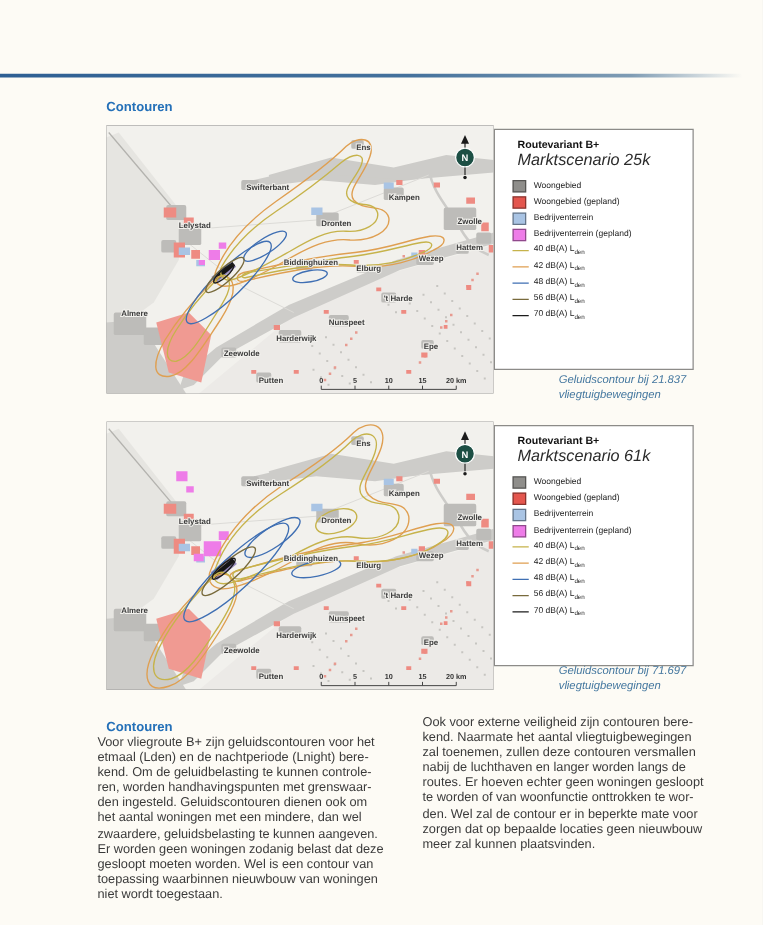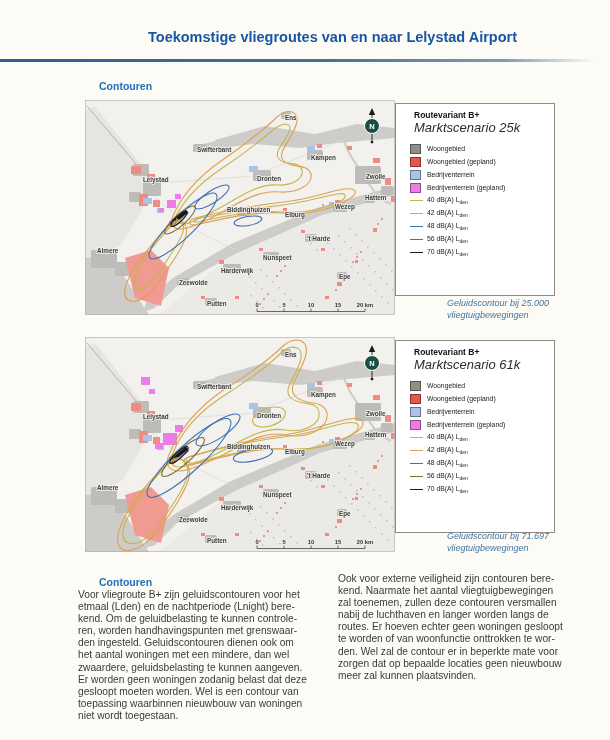--- a/index.html
+++ b/index.html
@@ -5,21 +5,21 @@
   html,body{margin:0;padding:0;}
   body{font-family:"Liberation Sans",sans-serif;background:#e9e9e9;}
   .page{position:relative;width:610px;height:740px;background:#fdfbf5;overflow:hidden;}
 
   .kicker{position:absolute;left:35px;top:24px;font-size:21px;letter-spacing:1.5px;
           color:#54809f;font-weight:400;}
   .doc-title{position:absolute;left:148px;top:29px;font-size:14.5px;font-weight:bold;color:#1a56a0;}
   .rule{position:absolute;left:0;top:59px;width:594px;height:2.5px;
         background:linear-gradient(to right,#2e5f93 0%,#44719c 55%,#7f9cb4 85%,rgba(253,251,245,0) 100%);}
 
-  .sec-heading{position:absolute;left:85px;font-size:10.5px;font-weight:bold;color:#2470b8;margin-left:14px;}
+  .sec-heading{position:absolute;left:85px;font-size:10.5px;font-weight:bold;color:#2470b8;}
   #sec1{top:80px;} #sec2{top:576px;}
 
   .map-svg{position:absolute;left:85px;width:310px;height:215px;display:block;}
   #map1{top:100px;} #map2{top:337px;}
 
   .legend{position:absolute;left:395px;width:160px;height:193px;background:#ffffff;
           border:1px solid #8c8b88;box-sizing:border-box;padding:6px 4px 16px 8px;}
   #legend1{top:103px;} #legend2{top:340px;}
   .lg-title{font-size:8.5px;font-weight:bold;color:#111;padding-left:10px;}
   .lg-sub{font-size:13px;font-style:italic;color:#2b2b2b;padding-left:10px;margin-bottom:7px;}
@@ -35,21 +35,20 @@
 
   .body-col{position:absolute;font-size:10.2px;line-height:12.1px;color:#3a3a3a;white-space:pre;}
   #col-left{left:78px;top:589px;}
   #col-right{left:338px;top:573px;}
 </style>
 </head>
 <body>
 
 <div class="page">
 
-  <div class="doc-title">Toekomstige vliegroutes van en naar Lelystad Airport</div>
   <div class="rule"></div>
 
   <div class="sec-heading" id="sec1">Contouren</div>
 
   <svg class="map-svg" id="map1" viewBox="0 0 310 215">
       <rect x="0" y="0" width="310" height="215" fill="#f2f1ed"></rect>
       <polygon points="310,96 310,215 74,215 150,152 230,118" fill="#eceae7"></polygon>
       <g fill="#cdccc9">
         <polygon points="0,10 10,6 62,72 58,108 38,142 0,170" fill="#e6e5e1"></polygon>
         <polygon points="310,86 310,95 235,116 150,154 92,186 70,208 58,212 62,200 88,178 146,144 232,108"></polygon>
@@ -280,21 +279,21 @@
           <span class="lg-line" style="border-top-color: rgb(120, 106, 60);"></span>
           <span class="lg-label">56 dB(A) L<sub>den</sub></span>
         </div>
         <div class="lg-row">
           <span class="lg-line" style="border-top-color: rgb(28, 28, 28);"></span>
           <span class="lg-label">70 dB(A) L<sub>den</sub></span>
         </div>
       </div>
   </div>
 
-  <div class="map-caption" id="caption1">Geluidscontour bij 25.000
+  <div class="map-caption" id="caption1">Geluidscontour bij 21.837
 vliegtuigbewegingen</div>
 
   <svg class="map-svg" id="map2" viewBox="0 0 310 215">
       <rect x="0" y="0" width="310" height="215" fill="#f2f1ed"></rect>
       <polygon points="310,96 310,215 74,215 150,152 230,118" fill="#eceae7"></polygon>
       <g fill="#cdccc9">
         <polygon points="0,10 10,6 62,72 58,108 38,142 0,170" fill="#e6e5e1"></polygon>
         <polygon points="310,86 310,95 235,116 150,154 92,186 70,208 58,212 62,200 88,178 146,144 232,108"></polygon>
         <polygon points="118,44 170,32 225,40 258,34 258,42 215,48 168,44 120,50"></polygon>
         <polygon points="130,40 180,26 230,34 272,24 310,28 310,38 240,44 185,40 132,48"></polygon>

